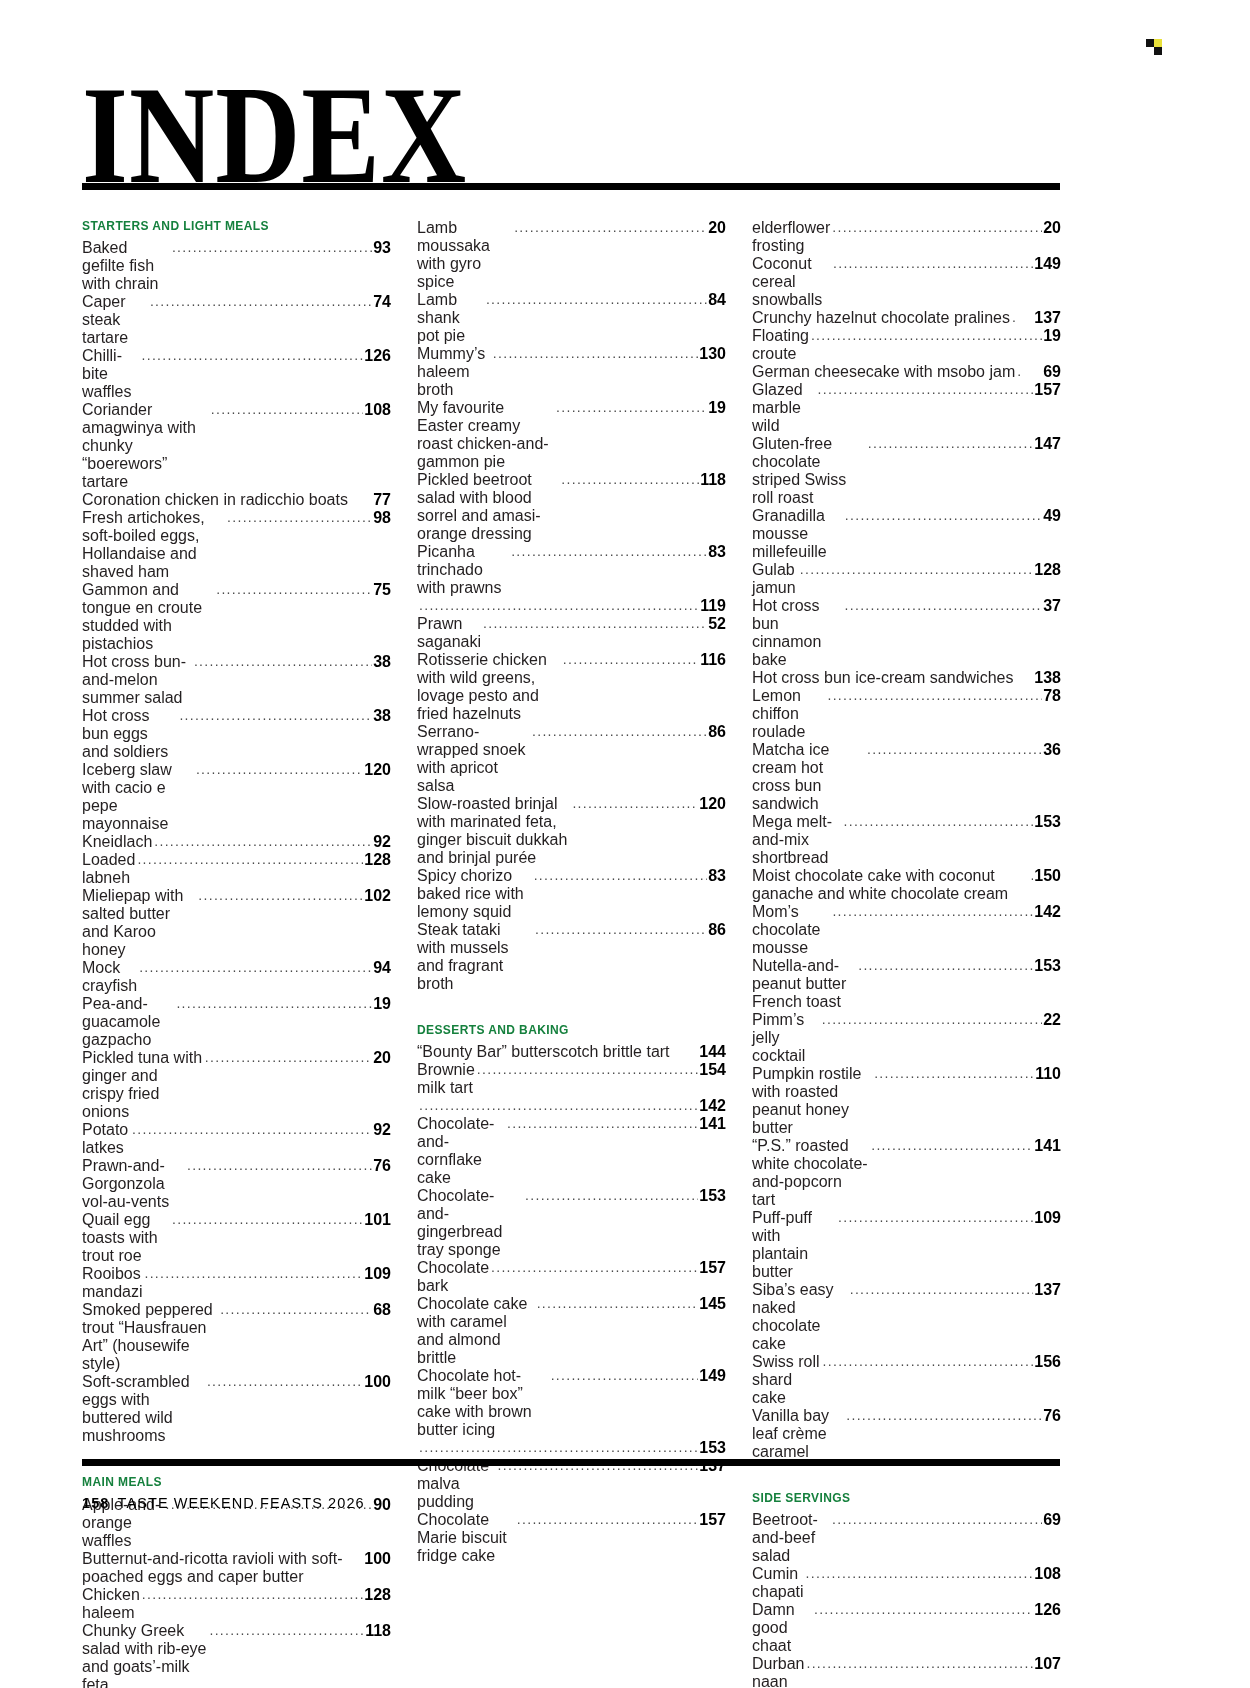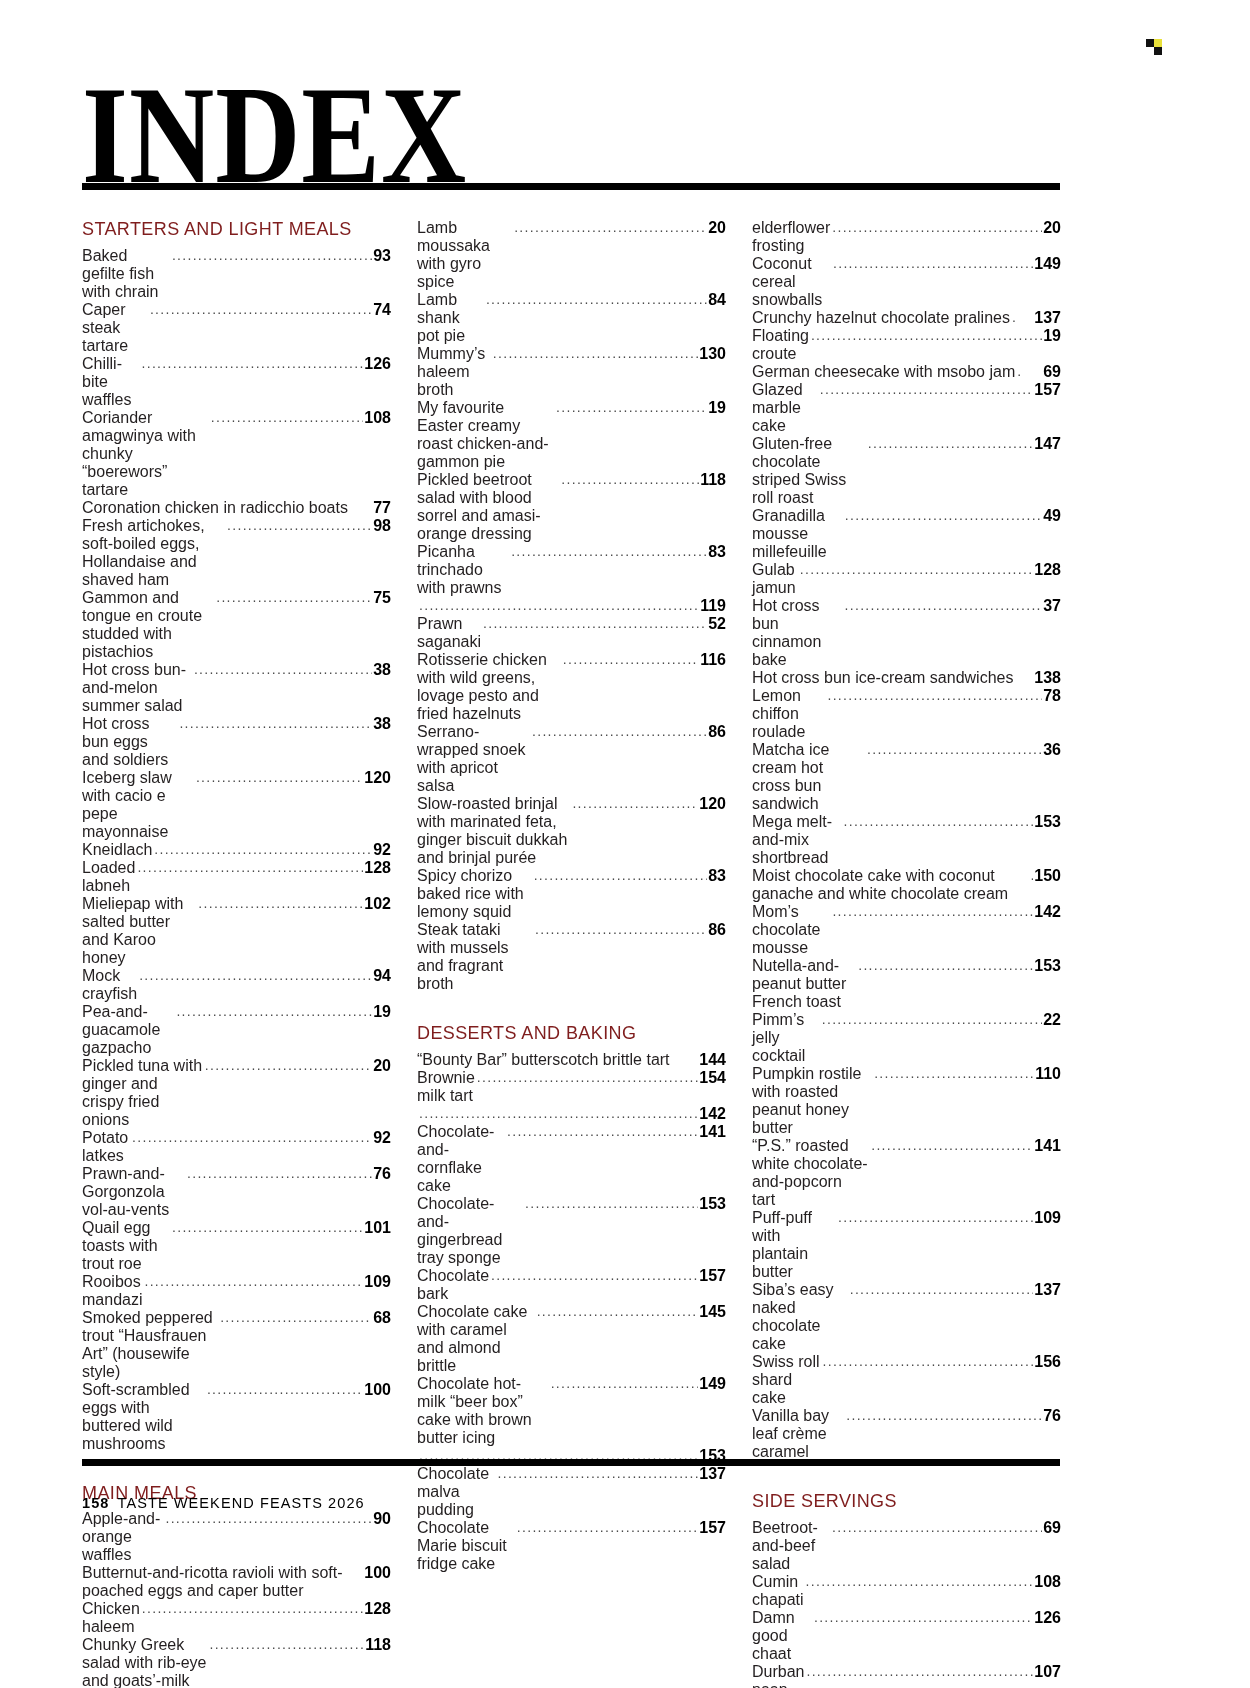--- a/index.html
+++ b/index.html
@@ -86,24 +86,24 @@
     display: flex;
     gap: 26px;
   }
   .col {
     width: 309px;
     flex: 0 0 309px;
   }
 
   .sec-head {
     font-family: "Liberation Sans", sans-serif;
-    font-weight: normal;
-    font-size: 18px;
+    font-weight: bold;
+    font-size: 12px;
     letter-spacing: 0.4px;
-    color: #7f1d1d;
+    color: #15803d;
     margin: 0 0 6px 0;
     line-height: 1.2;
   }
   .sec-head.spaced { margin-top: 30px; }
   .entry-row {
     display: flex;
     align-items: baseline;
     width: 100%;
   }
   .entry-row .lbl {
@@ -548,21 +548,21 @@
         </div>
         <div class="entry-wrap">
           <div class="entry-row">
             <span class="lbl">German cheesecake with msobo jam</span>
             <span class="dots">.</span>
             <span class="num">69</span>
           </div>
         </div>
         <div class="entry-wrap">
           <div class="entry-row">
-            <span class="lbl">Glazed marble cake</span>
+            <span class="lbl">Glazed marble wild</span>
             <span class="dots">.........................................................................................</span>
             <span class="num">157</span>
           </div>
         </div>
         <div class="entry-wrap">
           <div class="entry-row">
             <span class="lbl">Gluten-free chocolate striped Swiss roll roast</span>
             <span class="dots">.........................................................................................</span>
             <span class="num">147</span>
           </div>

